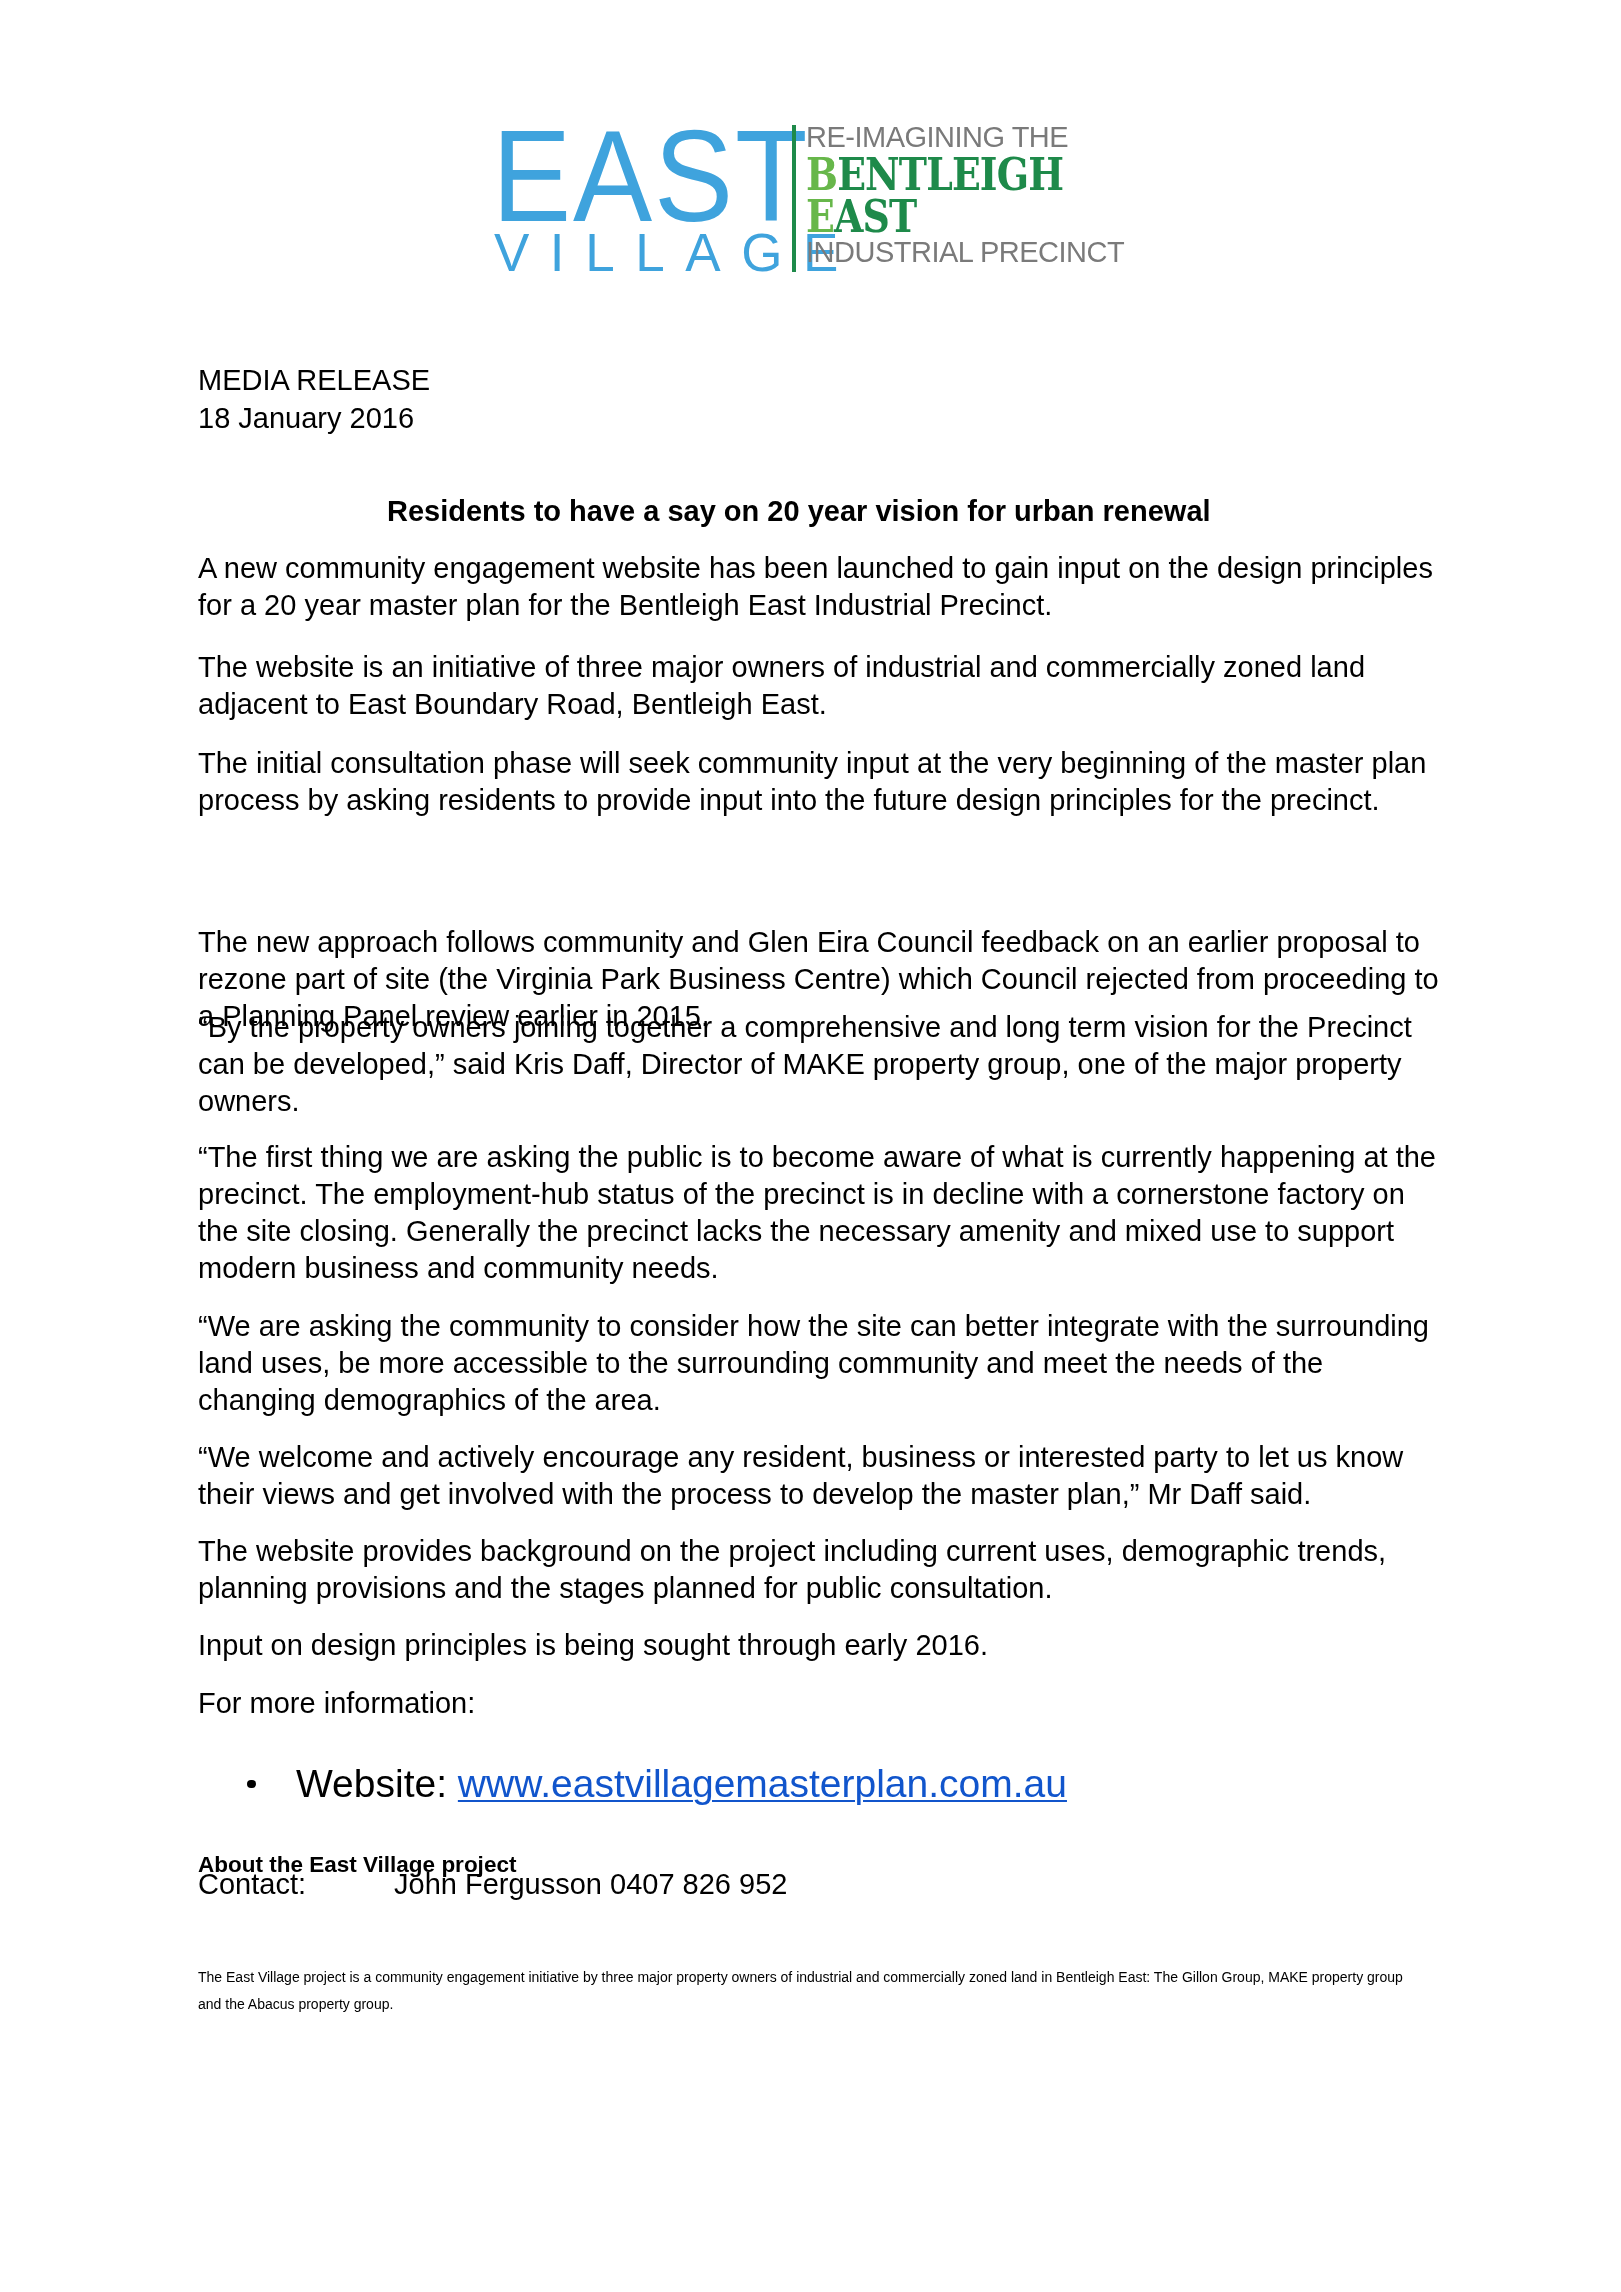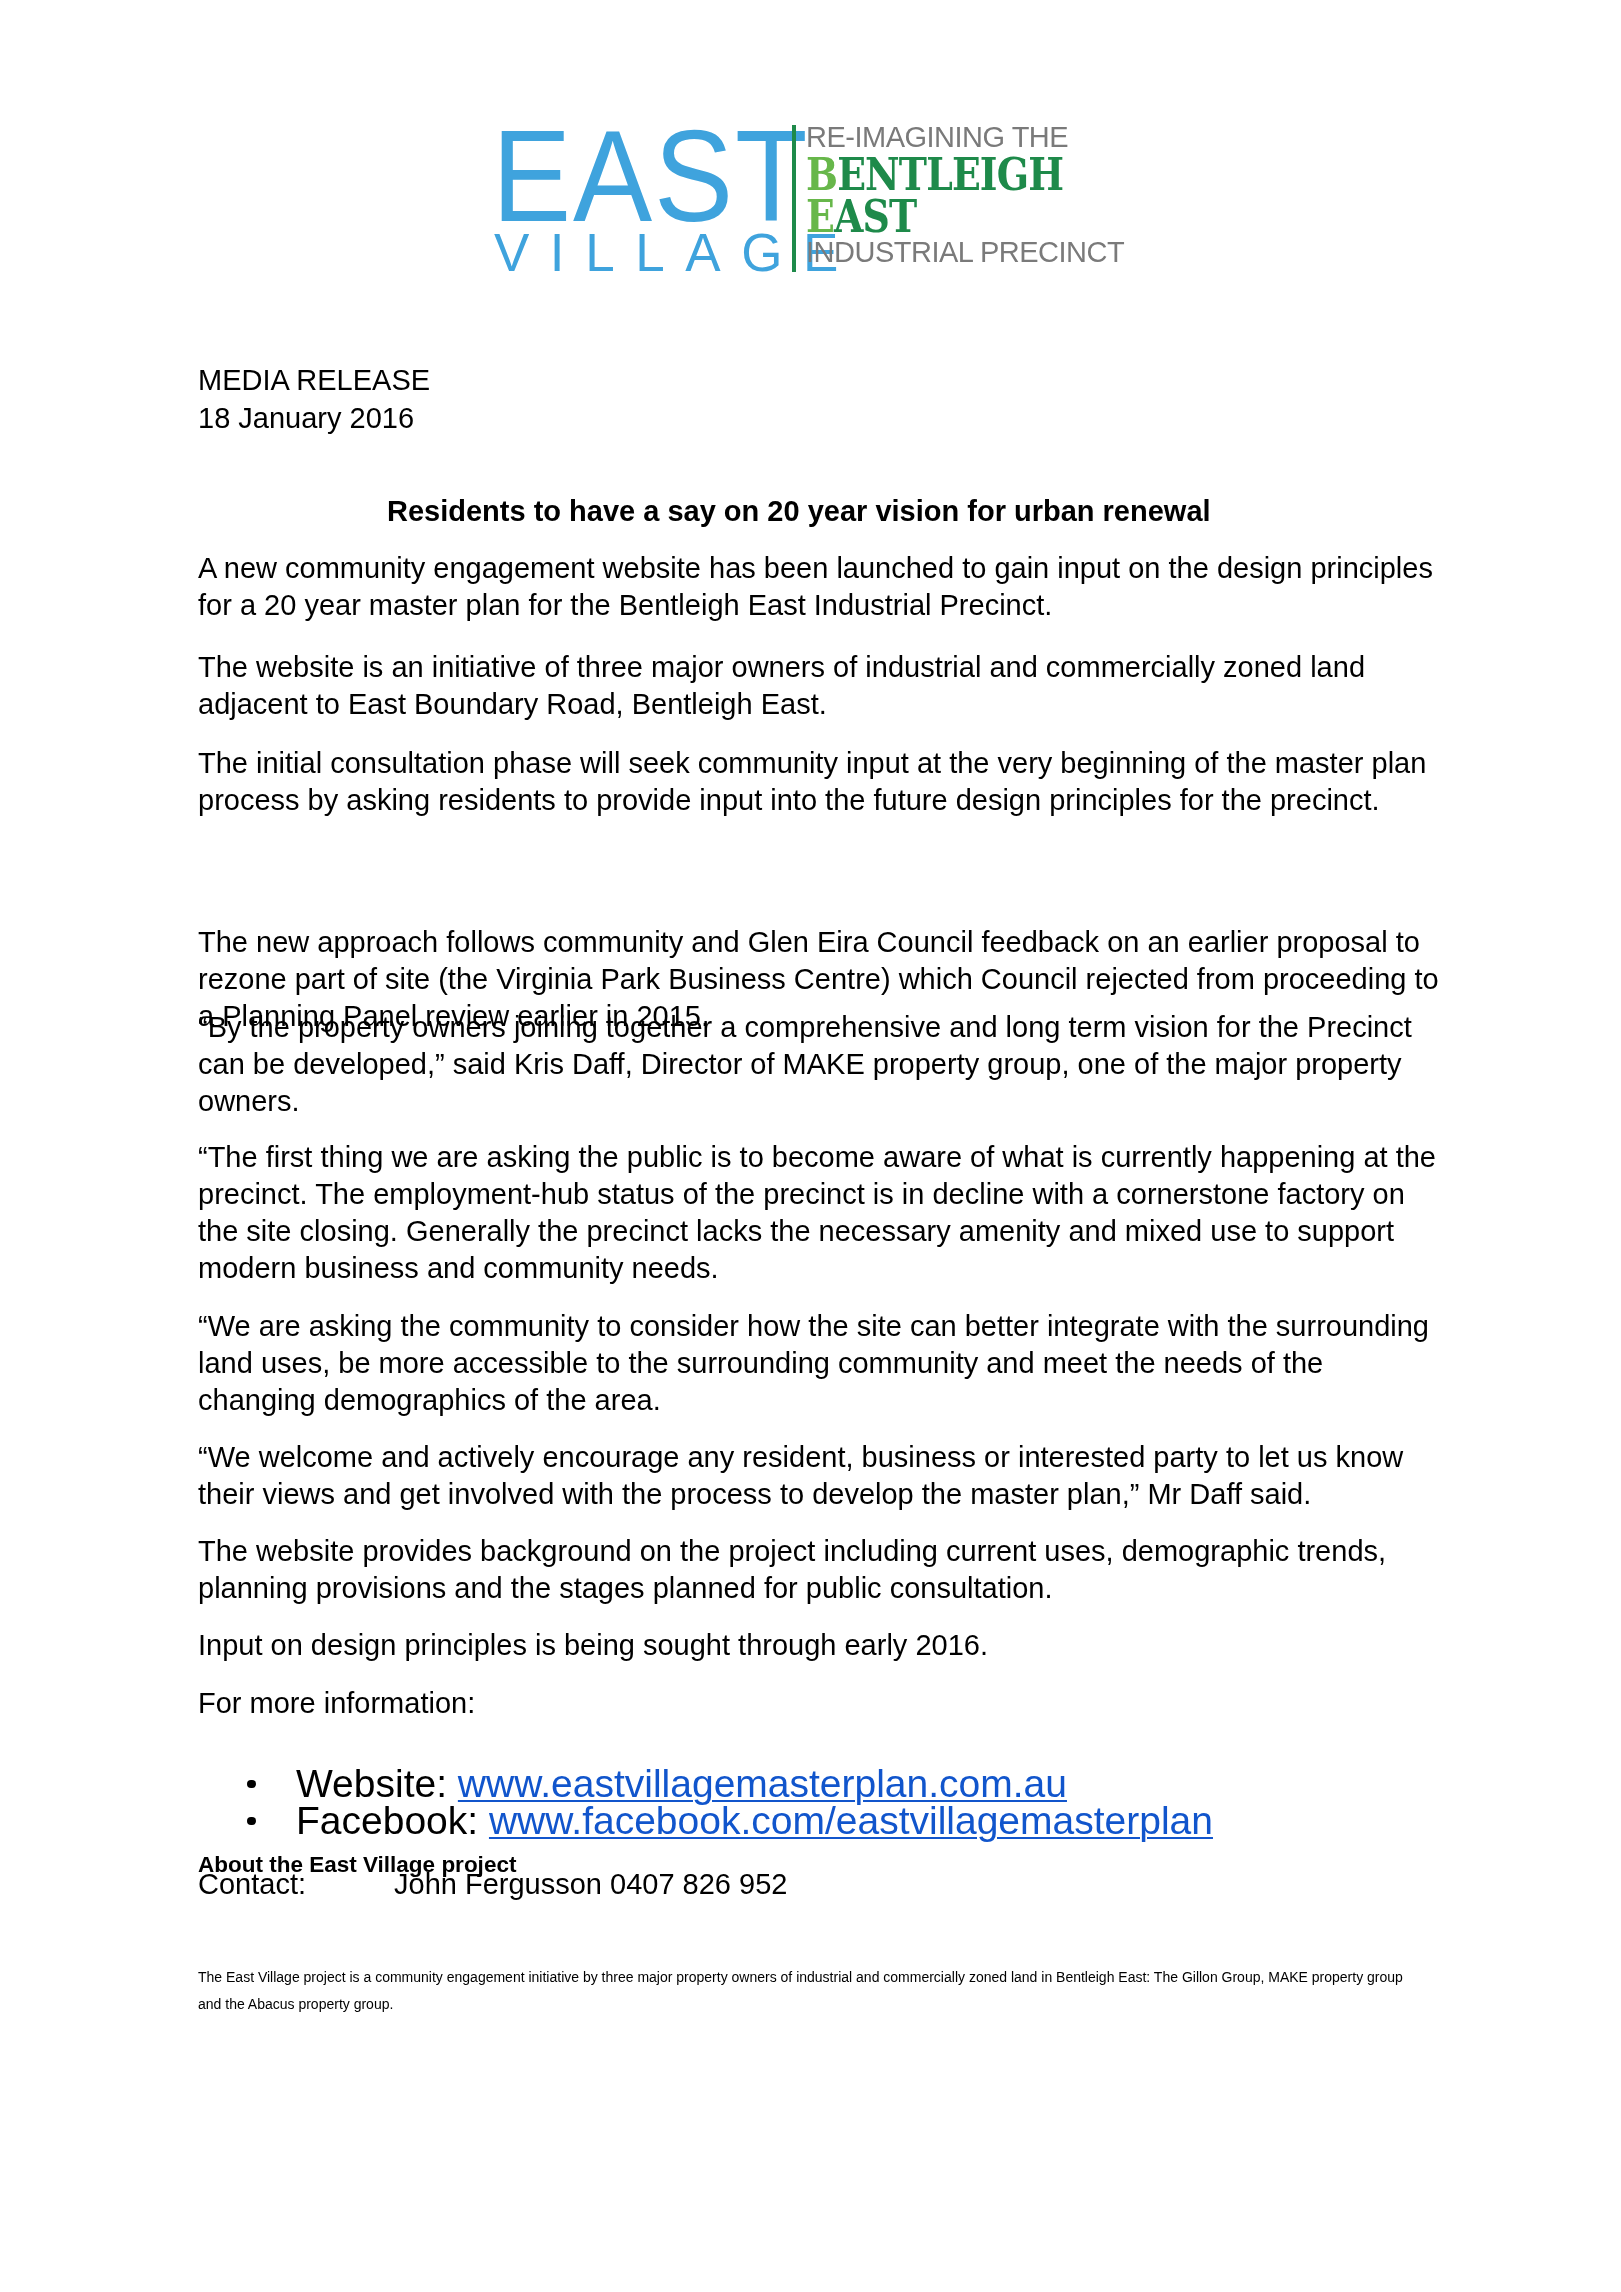--- a/index.html
+++ b/index.html
@@ -76,24 +76,20 @@
   <p class="p" style="top:1439px;">“We welcome and actively encourage any resident, business or interested party to let us know their views and get involved with the process to develop the master plan,” Mr Daff said.</p>
   <p class="p" style="top:1533px;">The website provides background on the project including current uses, demographic trends, planning provisions and the stages planned for public consultation.</p>
   <p class="p" style="top:1627px;">Input on design principles is being sought through early 2016.</p>
   <p class="p" style="top:1685px;">For more information:</p>
 
   <ul class="bullets" style="top:1765px;">
     <li class="bullet">
       <span class="bullet-dot"></span>
       <span>Website: </span><a class="link">www.eastvillagemasterplan.com.au</a>
     </li>
-    <li class="bullet">
-      <span class="bullet-dot"></span>
-      <span>Facebook: </span><a class="link">www.facebook.com/eastvillagemasterplan</a>
-    </li>
   </ul>
 
   <div class="contact" style="top:1866px;">
     <span class="contact-label">Contact:</span><span>John Fergusson 0407 826 952</span>
   </div>
 
   <div class="about-h" style="top:1851px;">About the East Village project</div>
   <p class="about-p" style="top:1964px;">The East Village project is a community engagement initiative by three major property owners of industrial and commercially zoned land in Bentleigh East: The Gillon Group, MAKE property group and the Abacus property group.</p>
 </div>
 

